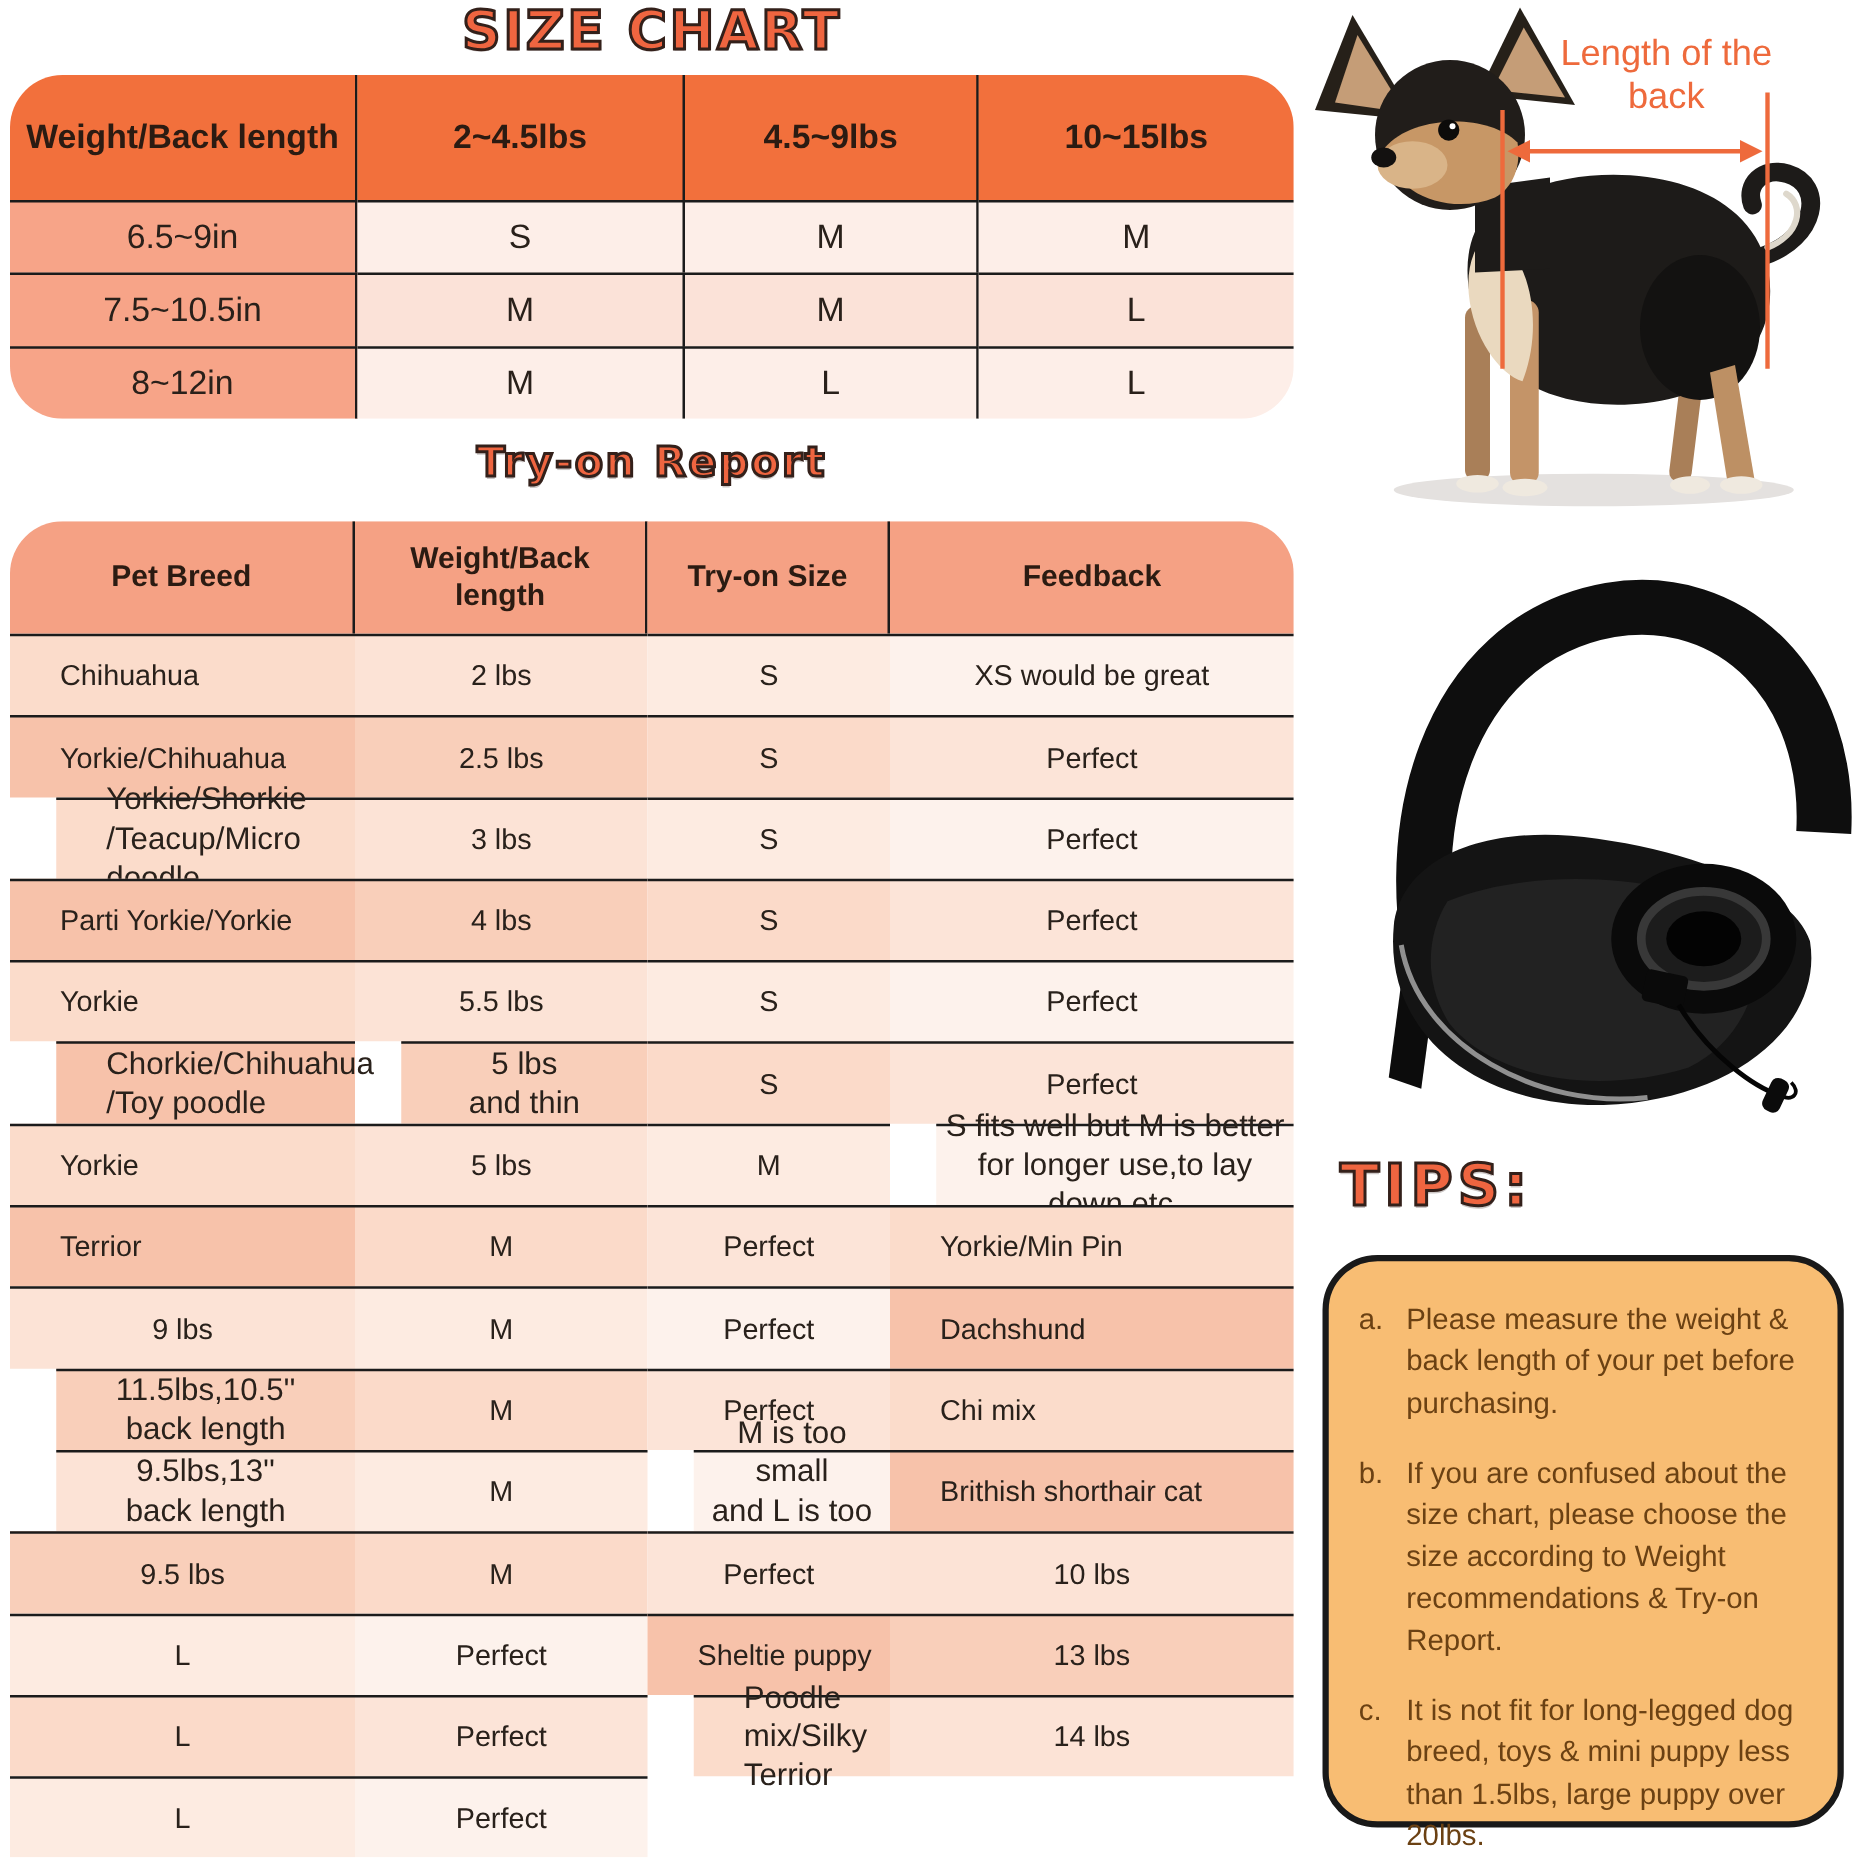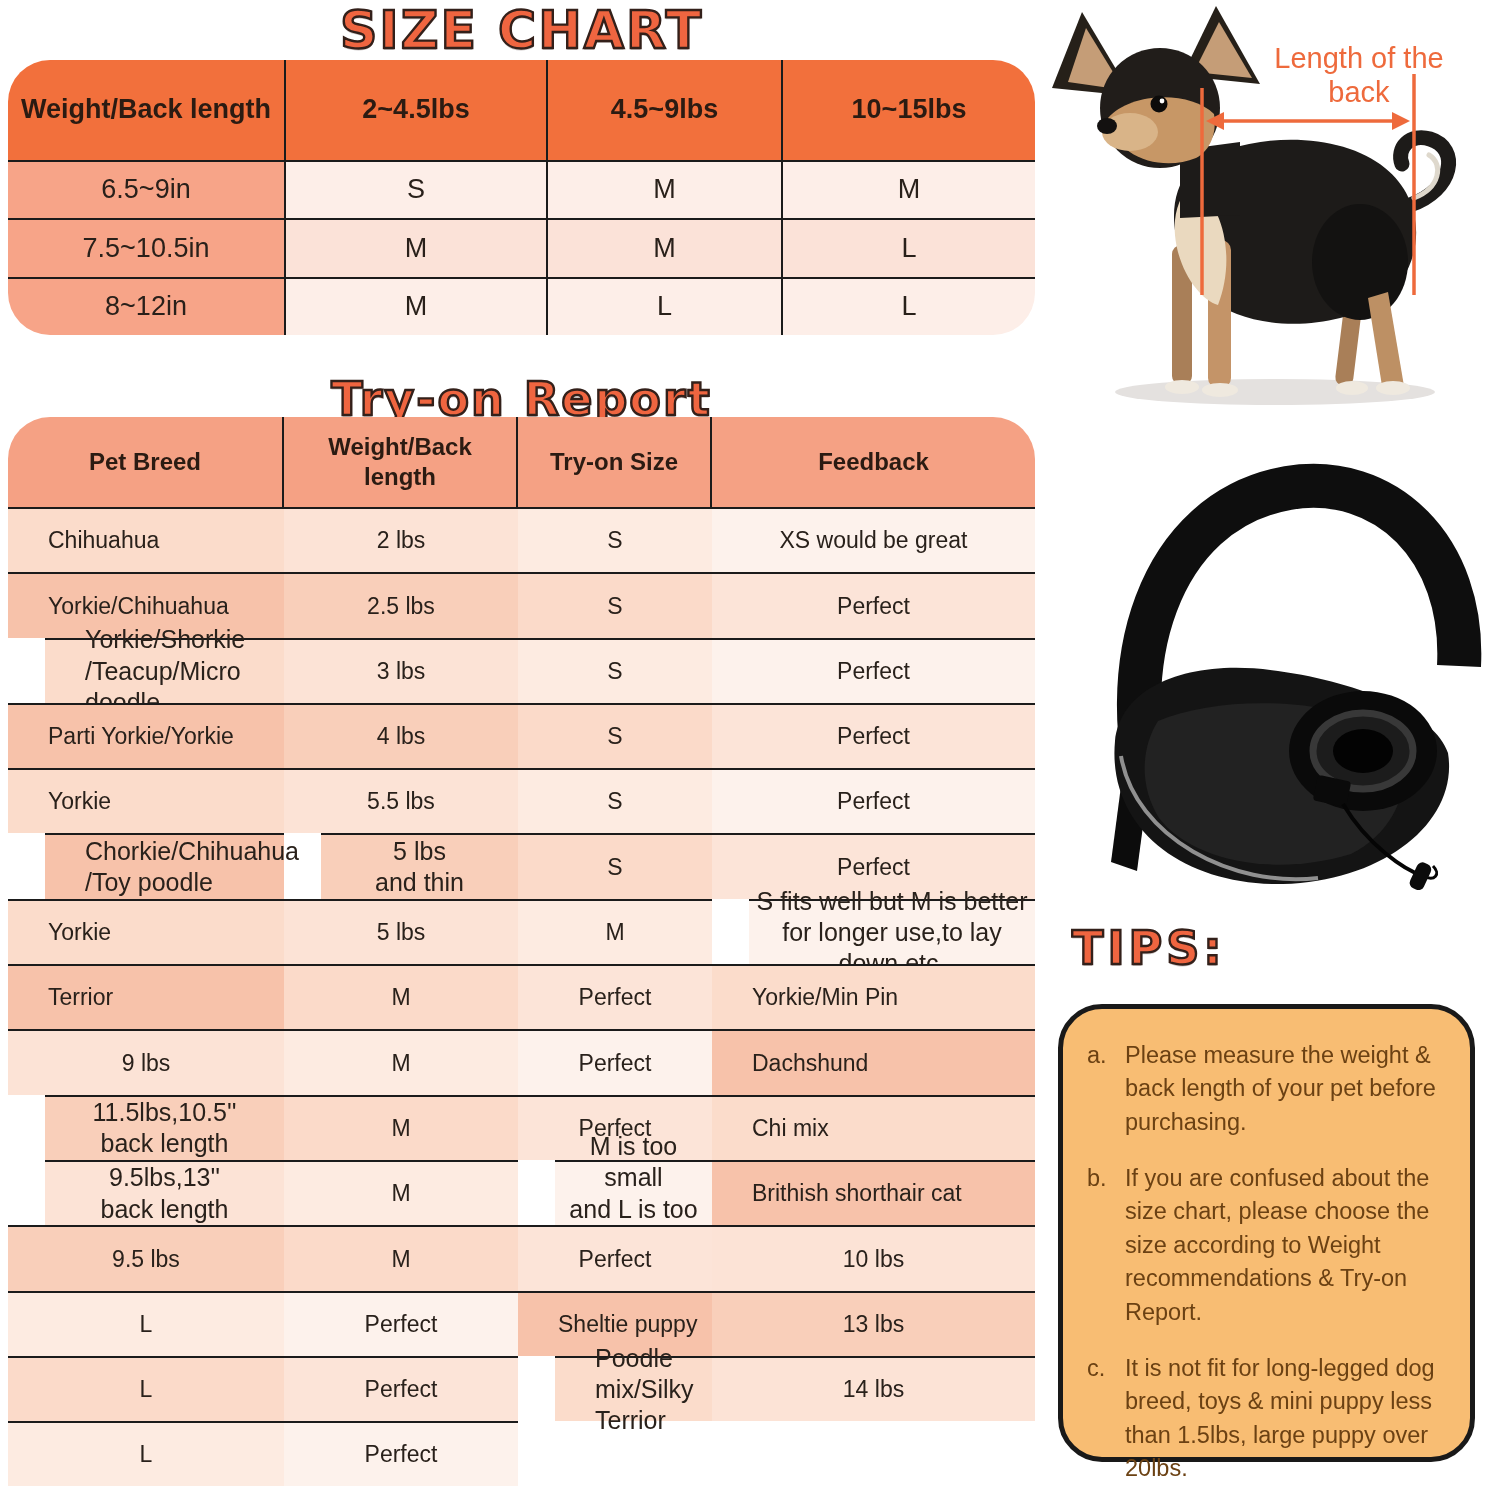--- a/index.html
+++ b/index.html
@@ -8,22 +8,22 @@
     font-family:"Liberation Sans", sans-serif;color:#262019;
   }
   
   .bubble{
     position:absolute;text-align:center;font-family:"DejaVu Sans", sans-serif;
     font-weight:800;color:#ef6540;letter-spacing:2px;
     -webkit-text-stroke:2.4px #33201a;
     text-shadow:0 2px 0 rgba(51,32,26,.25);
     white-space:nowrap;
   }
-  #sc-title{left:8px;top:0px;width:1027px;font-size:52px;}
-  #tr-title{left:8px;top:372px;width:1027px;font-size:46px;}
+  #sc-title{left:8px;top:0px;width:1027px;font-size:43px;}
+  #tr-title{left:8px;top:350px;width:1027px;font-size:33px;}
   #tips-title{left:1072px;top:921px;font-size:46px;letter-spacing:4px;}
 
   
   .grid{position:absolute;display:grid;overflow:hidden;}
   #sc-grid{
     left:8px;top:60px;width:1027px;height:275px;
     grid-template-columns:278px 262px 235px 252px;
     grid-template-rows:100px 58px 59px 58px;
     border-radius:42px;
   }
@@ -50,22 +50,22 @@
   .tr-head{background:#f5a184;font-weight:700;font-size:24px;color:#2b1b12;}
   .tr-c{font-size:23px;color:#29211b;}
   .tr-c.c0{justify-content:flex-start;text-align:left;padding-left:40px;padding-right:10px;}
   .tr-c.ml{font-size:25px;margin-left:37px;}
   .c0.lt{background:#fbdccb}.c1.lt{background:#fce3d6}.c2.lt{background:#fdebe1}.c3.lt{background:#fdf2ec}
   .c0.dk{background:#f7c2aa}.c1.dk{background:#f9cfba}.c2.dk{background:#fbdac9}.c3.dk{background:#fce4d8}
 
   
   #dog-figure{position:absolute;left:1030px;top:0px;}
   #back-length-label{
-    position:absolute;left:1248px;top:41px;width:170px;
-    color:#ee6a3c;font-size:29px;line-height:1.18;text-align:center;font-weight:400;margin-left:26px;
+    position:absolute;left:1248px;top:26px;width:170px;
+    color:#ee6a3c;font-size:29px;line-height:1.18;text-align:center;font-weight:400;
   }
   #bag-figure{position:absolute;left:1063px;top:426px;}
 
   
   #tips-box{
     position:absolute;left:1058px;top:1004px;width:417px;height:458px;
     background:#f8bd73;border:5px solid #191919;border-radius:44px;
     box-sizing:border-box;padding:30px 20px 14px 24px;
   }
   .tip{display:flex;margin-bottom:23px;color:#6b4113;font-size:23.5px;line-height:1.42;}

